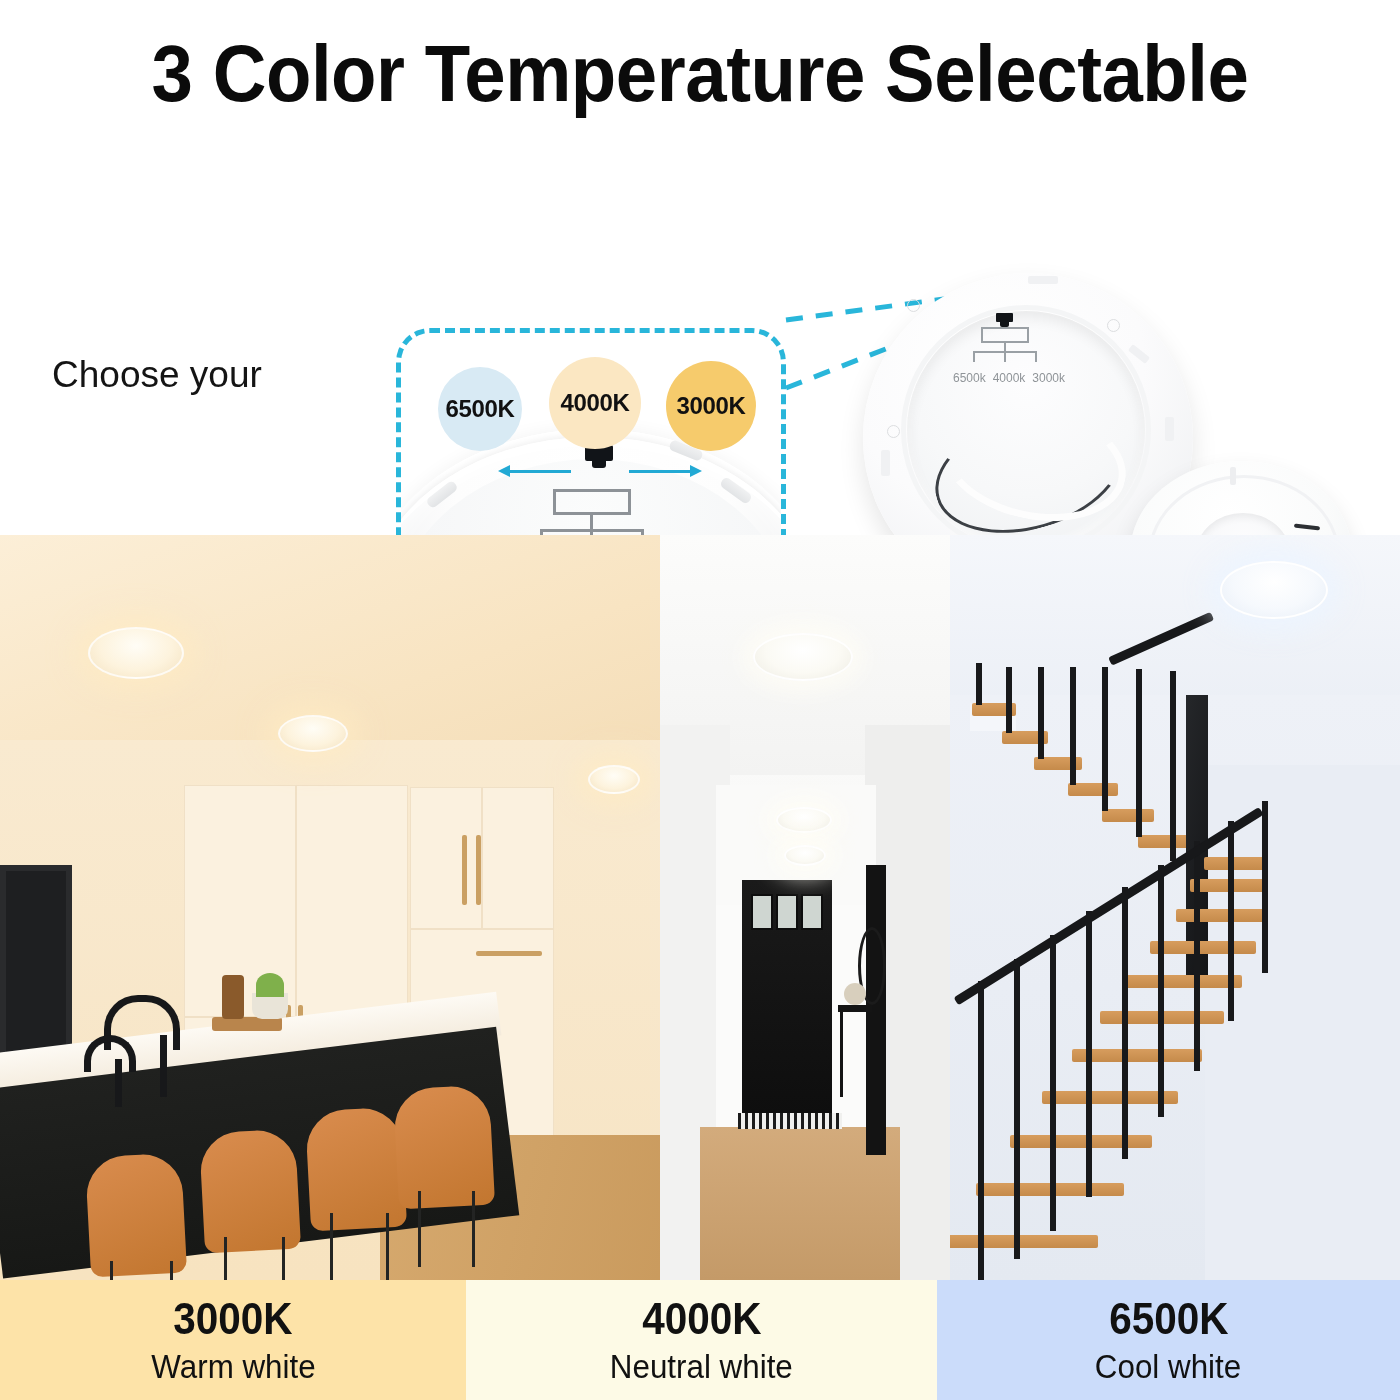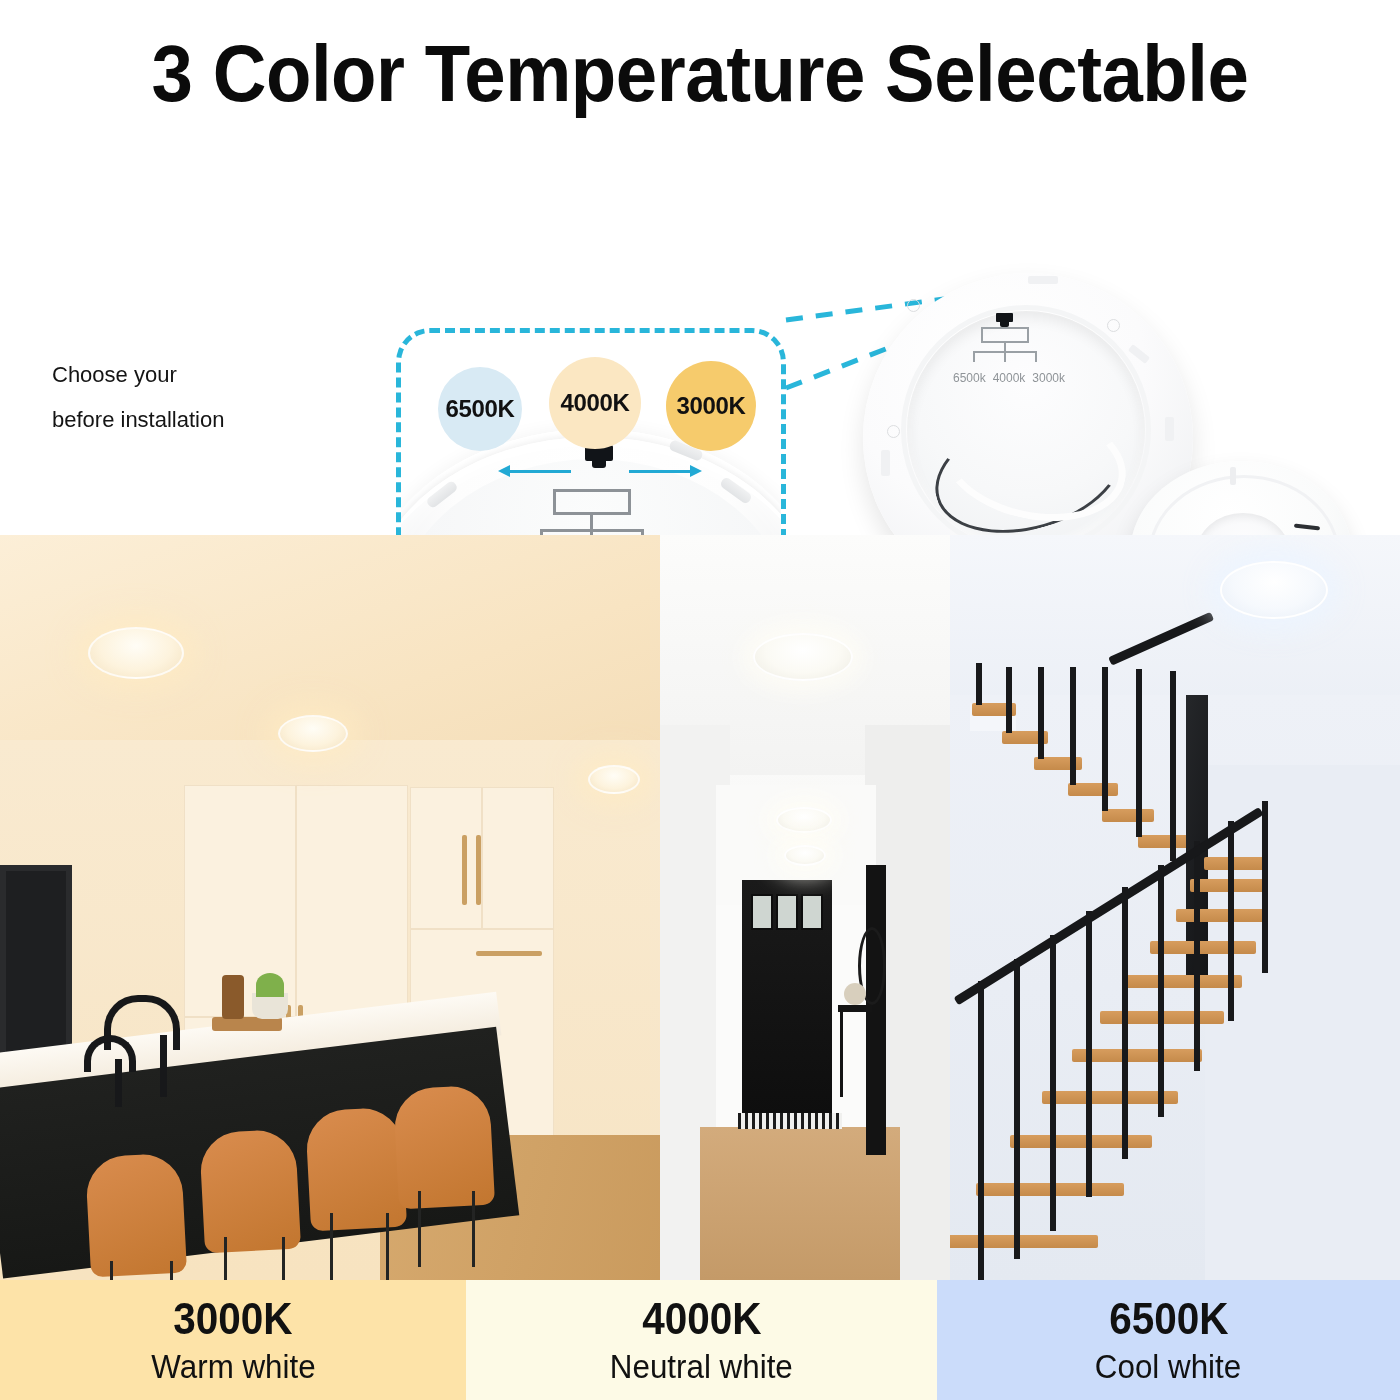--- a/index.html
+++ b/index.html
@@ -23,21 +23,21 @@
     transform:scaleX(0.93);
     transform-origin:center top;
     white-space:nowrap;
   }
 
   
   .top-panel{position:absolute;left:0;top:130px;width:1400px;height:405px;background:#fff;}
 
   .choose-text{
     position:absolute;left:52px;top:222px;width:330px;
-    font-size:22px;line-height:45px;color:#141414;
+    font-size:37px;line-height:45px;color:#141414;
   }
   .choose-text div{white-space:nowrap;}
 
   
   .callout{
     position:absolute;left:396px;top:198px;width:390px;height:260px;
     border:5px dashed #29b6da;
     border-radius:34px;
     background:transparent;
     box-sizing:border-box;
@@ -299,21 +299,20 @@
 <body>
 
 <div class="page">
 
   <div class="title">3 Color Temperature Selectable</div>
 
   <div class="top-panel">
 
     <div class="choose-text">
       <div>Choose your</div>
-      <div>before installation</div>
     </div>
 
     <div class="callout">
       <div class="dome-wrap">
         <div class="dome"></div>
         <div class="dome-inner"></div>
         <div class="dome-rim"></div>
         <div class="dome-notch" style="left:24px;top:156px;transform:rotate(-38deg);"></div>
         <div class="dome-notch" style="left:318px;top:152px;transform:rotate(36deg);"></div>
         <div class="dome-notch" style="left:268px;top:112px;transform:rotate(22deg);"></div>

